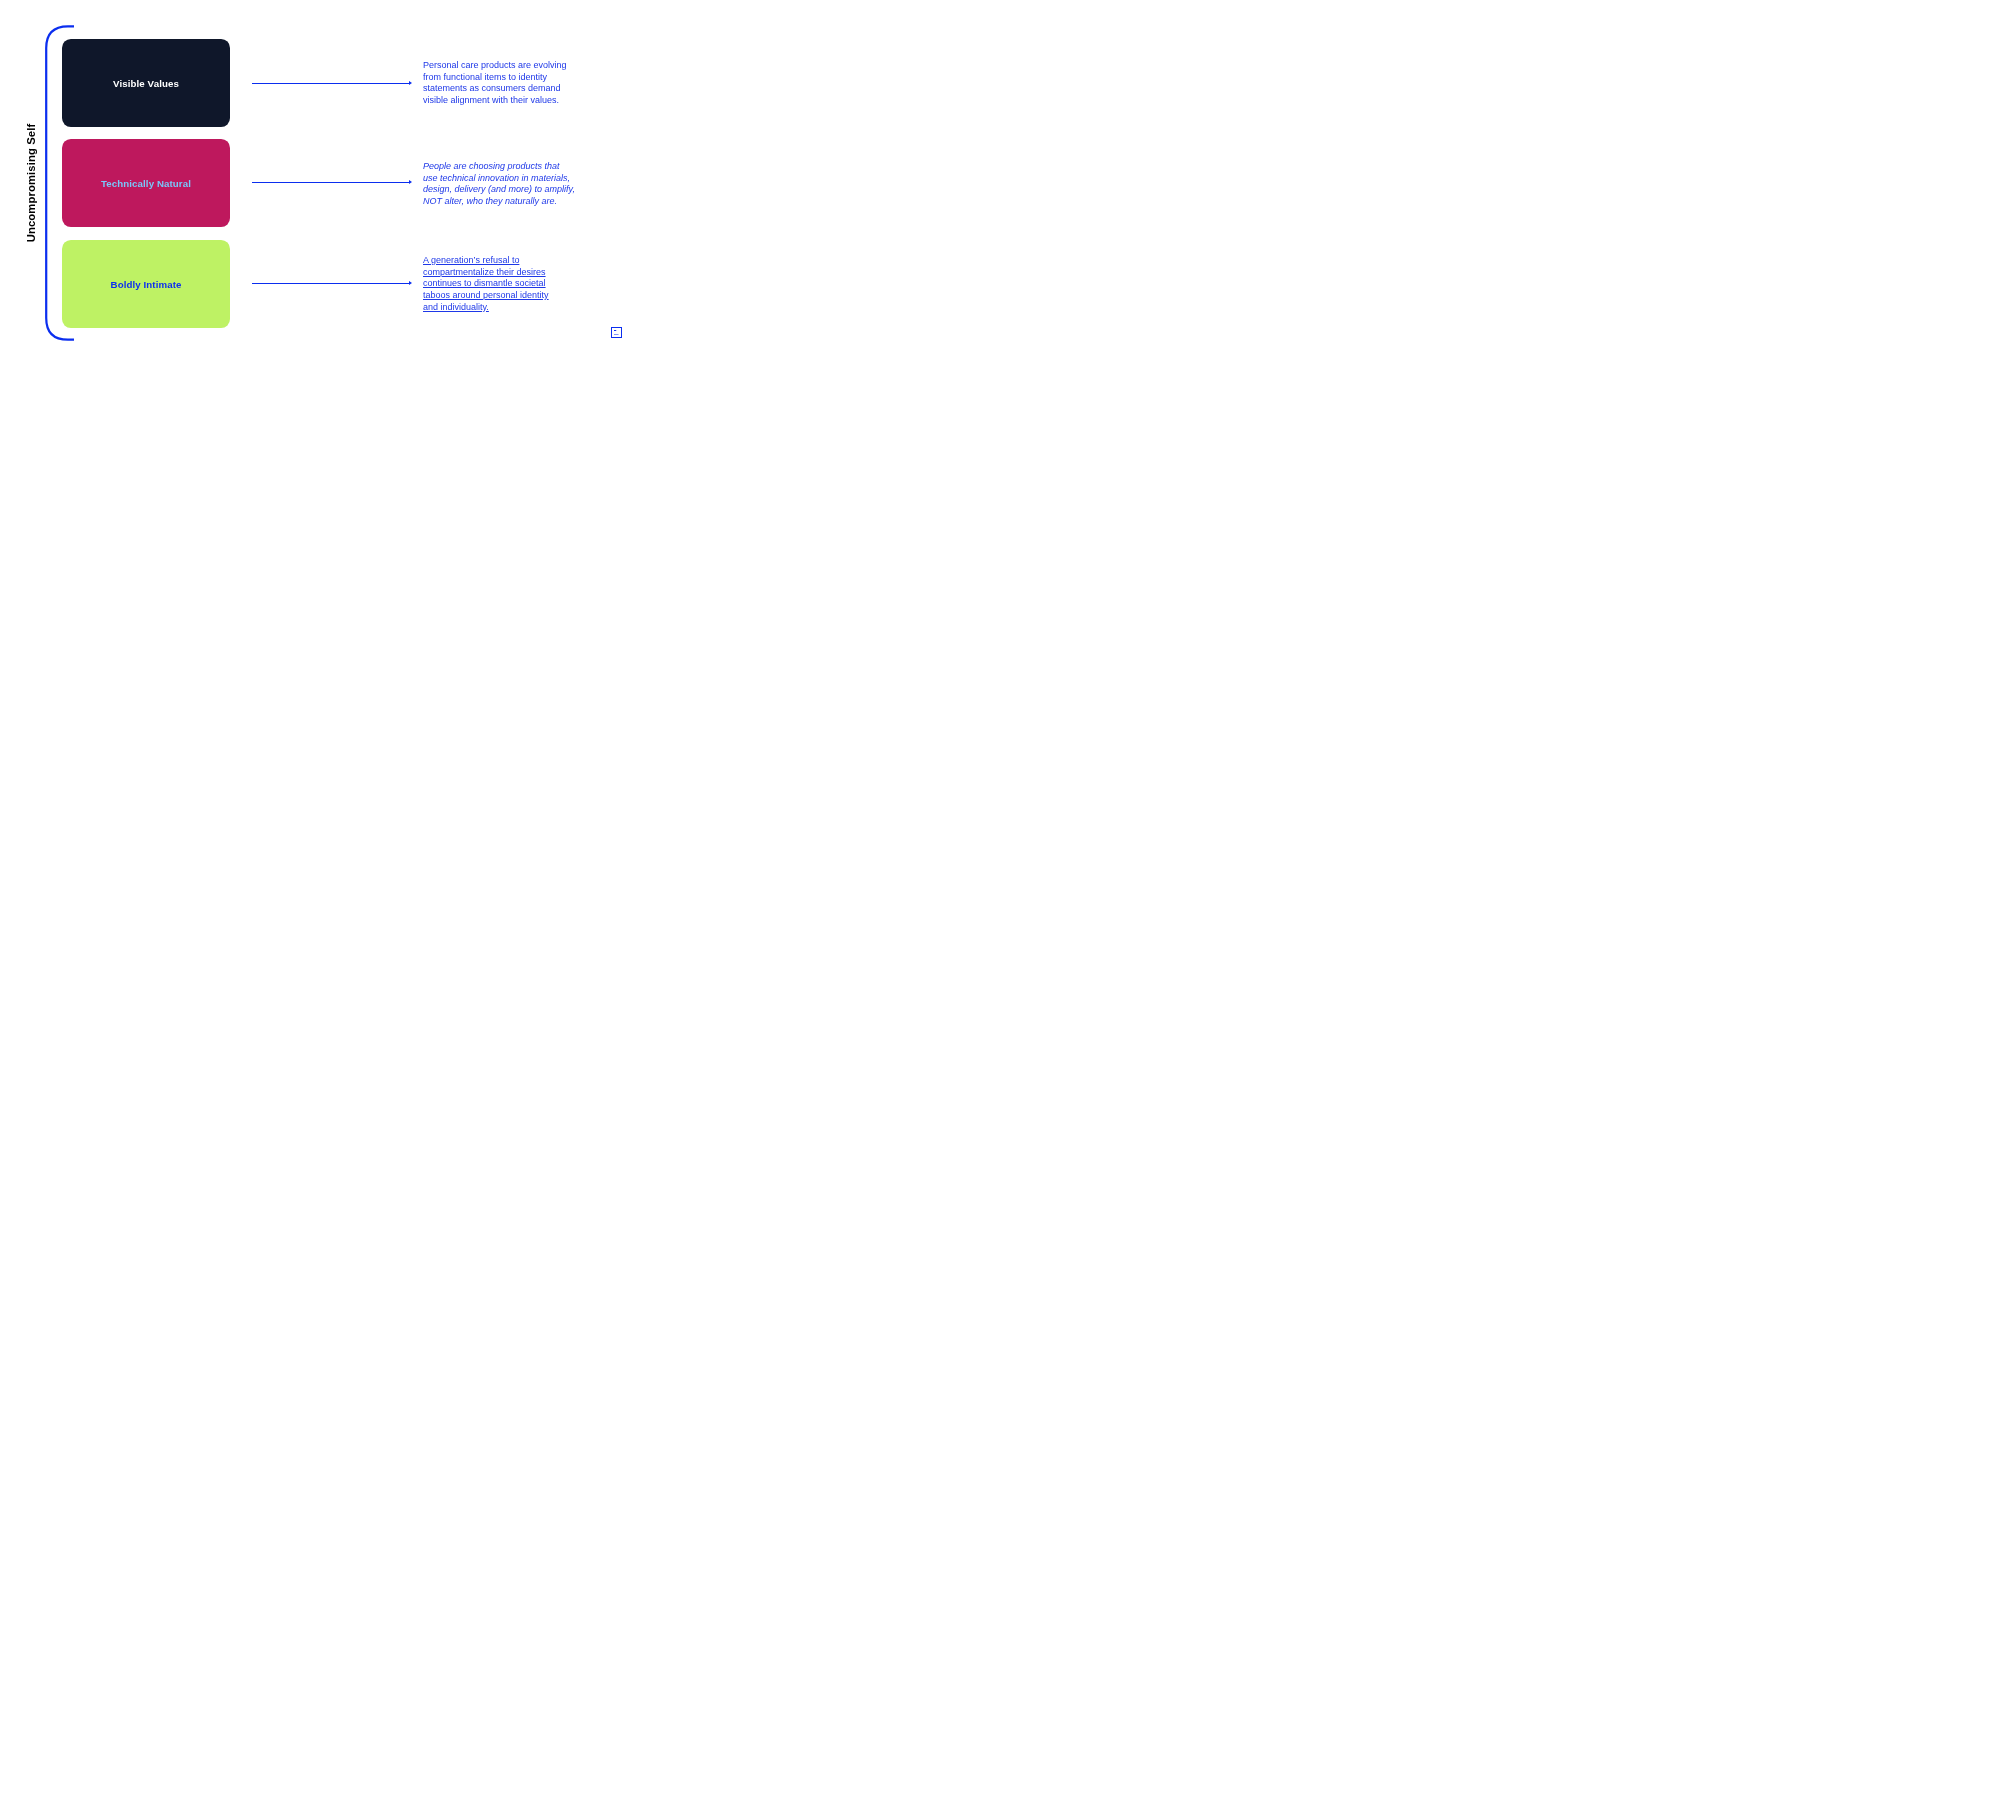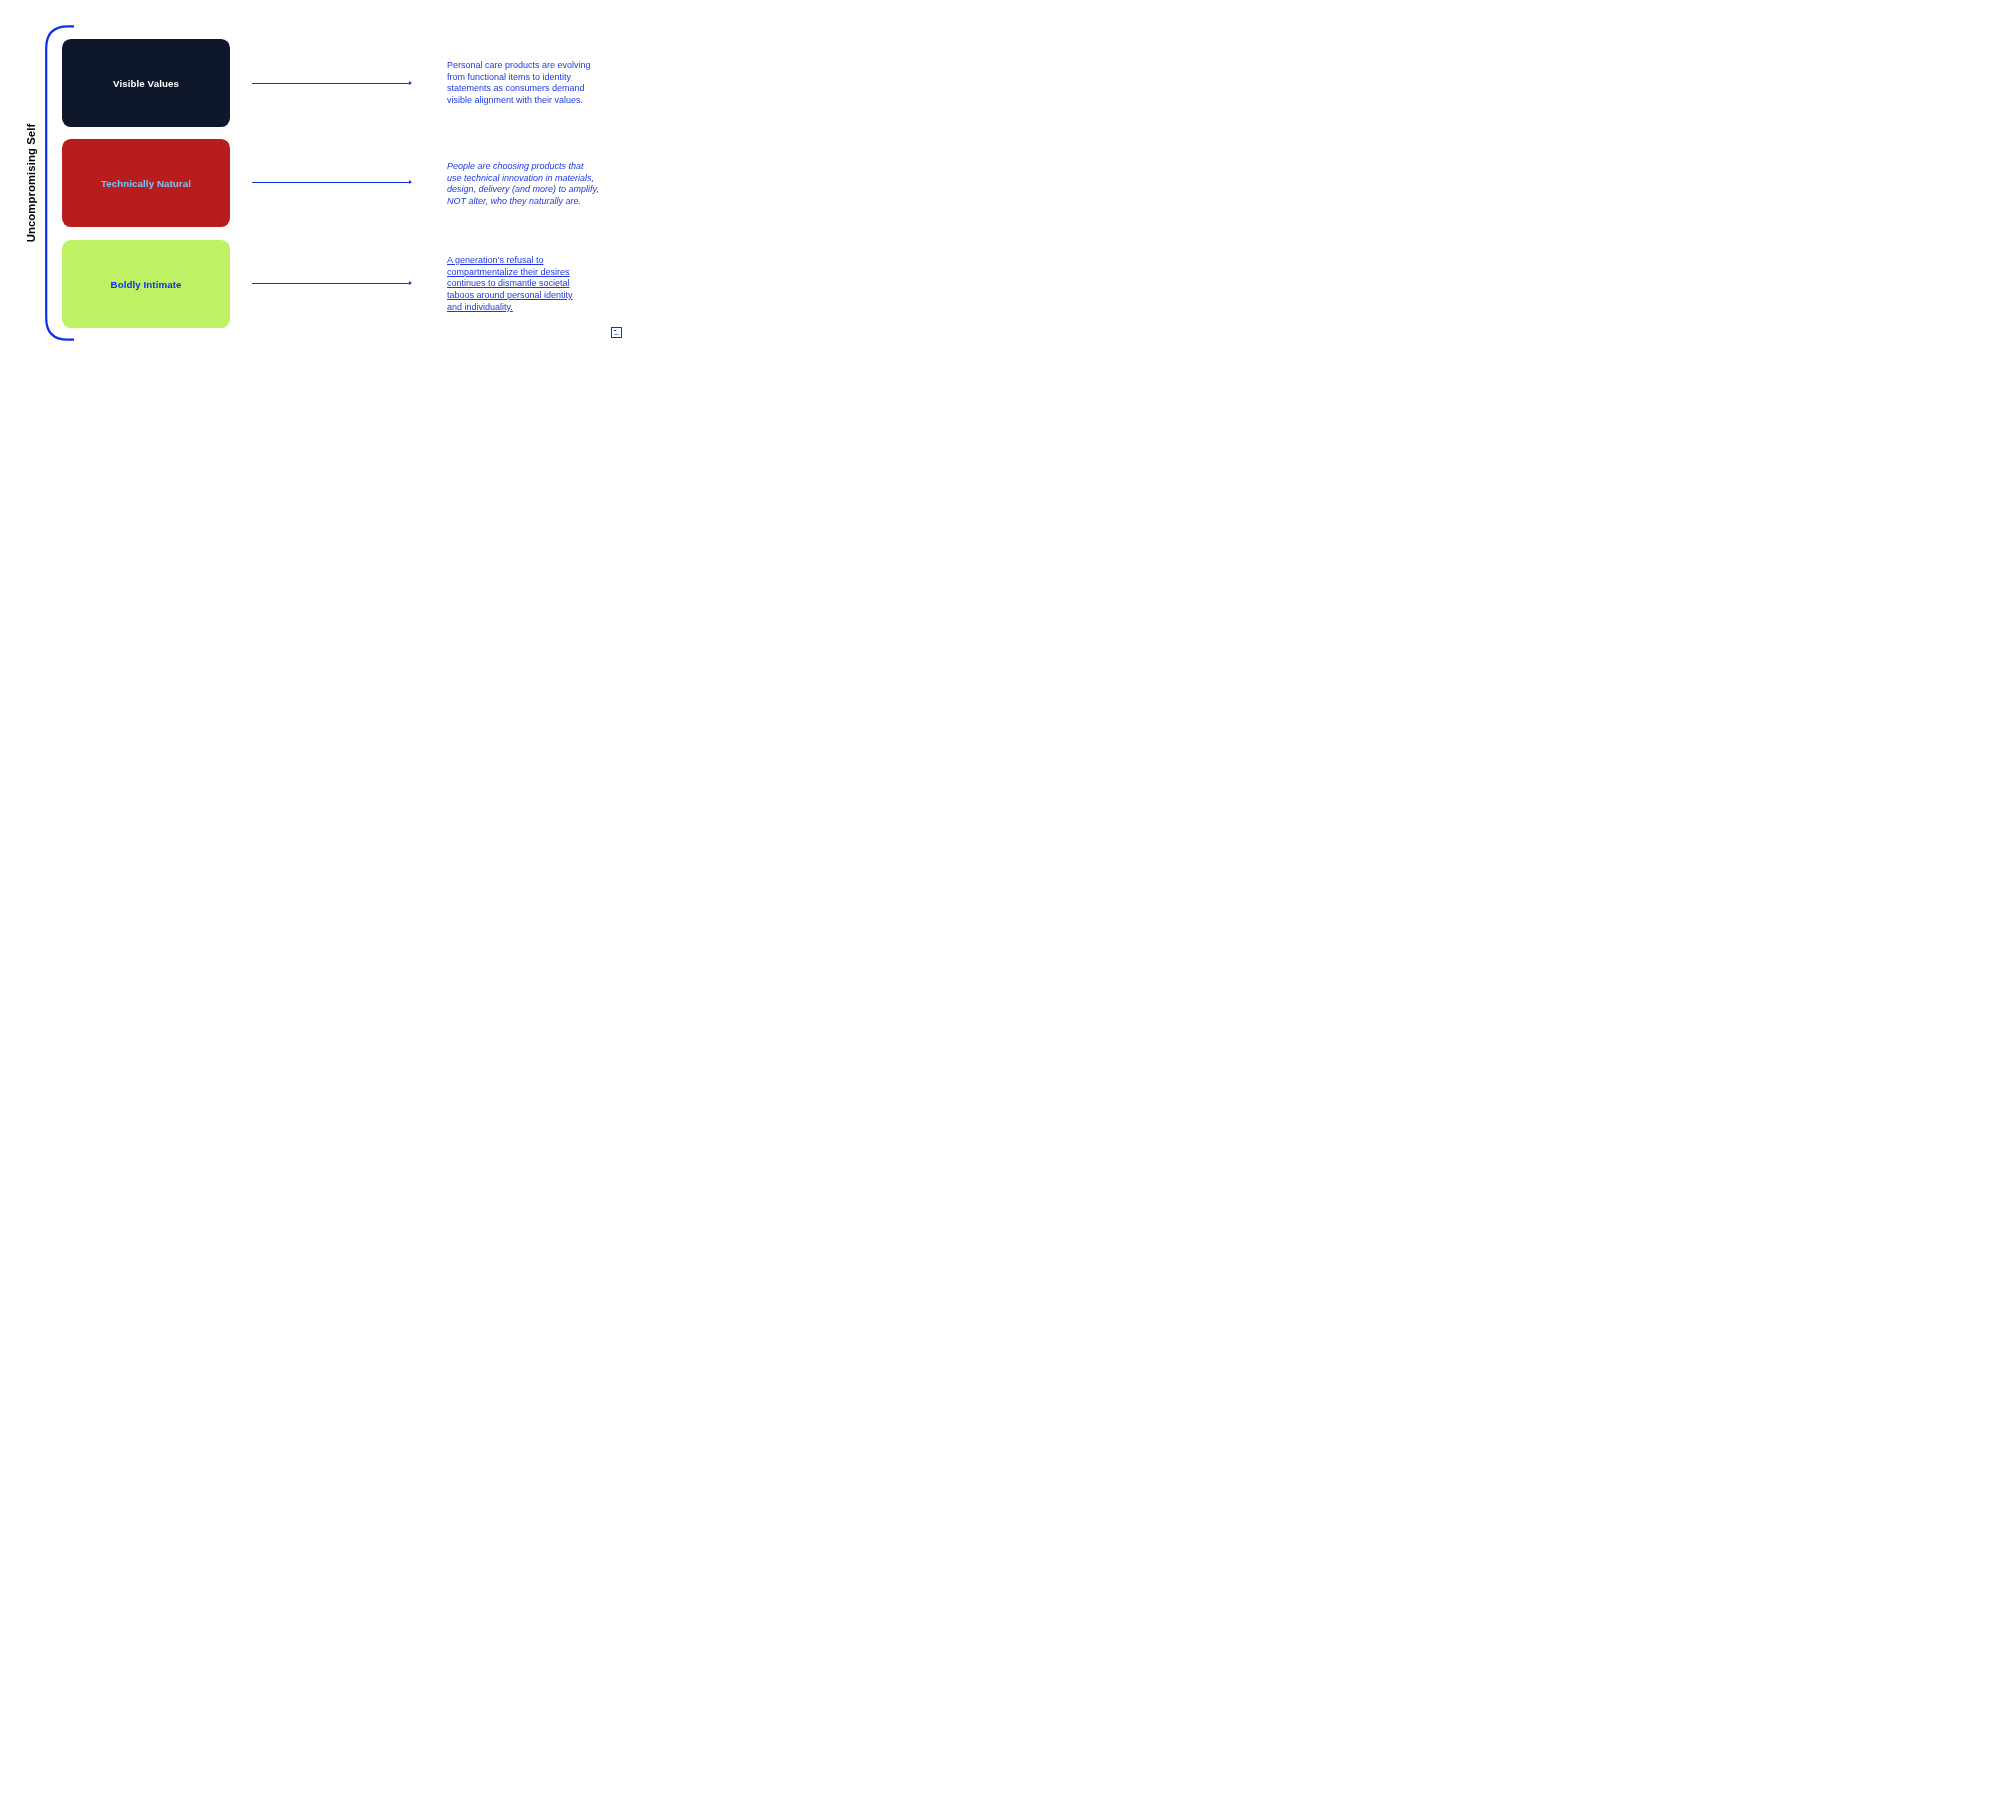--- a/index.html
+++ b/index.html
@@ -25,21 +25,21 @@
 
   
   .box{
     position:absolute;left:62px;width:168px;height:88px;
     border-radius:8.9px;
     display:flex;align-items:center;justify-content:center;
   }
   .box-title{font-weight:700;font-size:9.7px;letter-spacing:0.1px;}
   .row0 .box{top:39px;background:#0f172a;}
   .row0 .box-title{color:#ffffff;}
-  .row1 .box{top:139px;background:#b91c1c;}
+  .row1 .box{top:139px;background:#be185d;}
   .row1 .box-title{color:#7ac7fa;}
   .row2 .box{top:240px;background:#bef264;}
   .row2 .box-title{color:#0b2eef;}
 
   
   .arrow-line{position:absolute;left:252px;width:158px;height:1px;background:#0b2eef;}
   .row0 .arrow-line{top:83px;}
   .row1 .arrow-line{top:182px;}
   .row2 .arrow-line{top:283px;}
   .arrow-head{
@@ -47,21 +47,21 @@
     border-left:3.2px solid #0b2eef;
     border-top:2.5px solid transparent;
     border-bottom:2.5px solid transparent;
   }
   .row0 .arrow-head{top:81px;}
   .row1 .arrow-head{top:180px;}
   .row2 .arrow-head{top:281px;}
 
   
   .desc{
-    position:absolute;left:447px;width:193px;margin:0;
+    position:absolute;left:423px;width:193px;margin:0;
     font-size:9px;line-height:11.7px;color:#1e38e8;
     white-space:pre-line;font-weight:400;
   }
   .row0 .desc{top:60px;}
   .row1 .desc{top:161px;font-style:italic;}
   .row2 .desc{top:255px;text-decoration:underline;}
 
   
   .logo{
     position:absolute;left:611px;top:327px;width:11px;height:11px;

